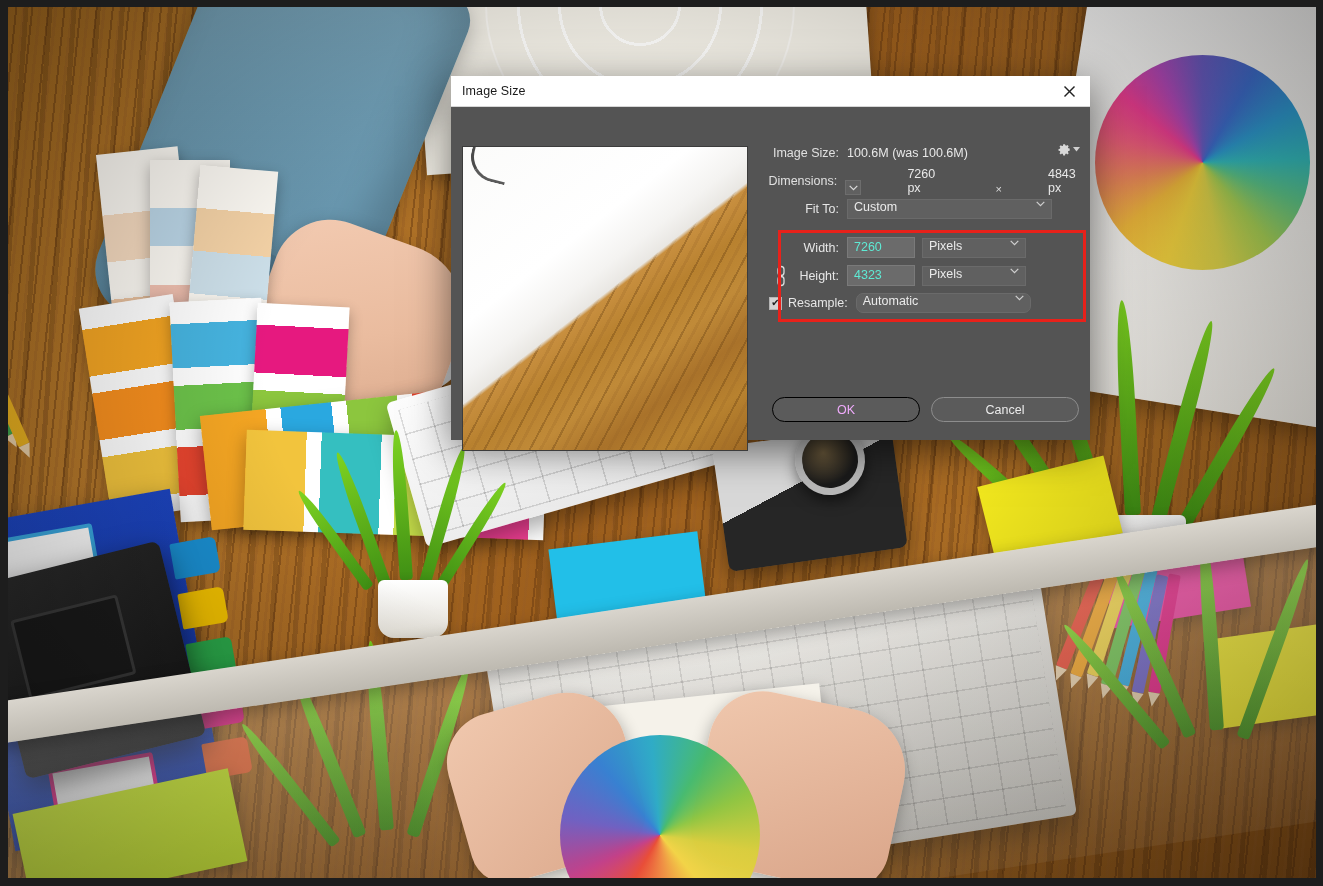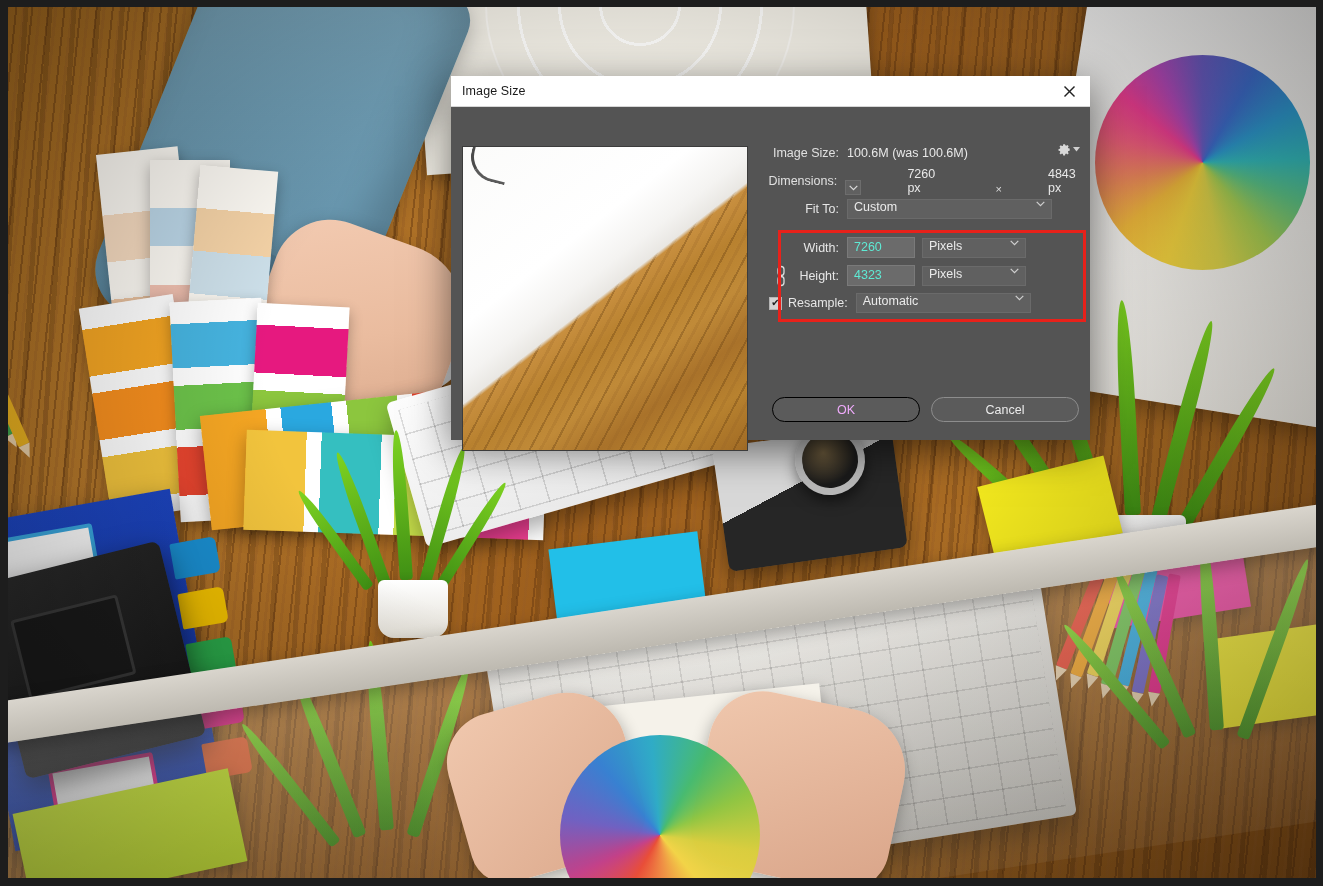--- a/index.html
+++ b/index.html
@@ -392,21 +392,21 @@
     color: #dcdcdc; font-size: 14px; cursor: pointer;
   }
 
   #resample-row { display: flex; align-items: center; margin-top: 5px; }
   #resample-check {
     width: 13px; height: 13px; background: #d3d3d3; border: 1px solid #b5b5b5;
     margin-left: 8px; display: flex; align-items: center; justify-content: center;
     color: #222; font-size: 10px; line-height: 1; cursor: pointer;
   }
   #resample-lab { padding: 0 8px 0 6px; font-size: 12.5px; }
-  #resample-select { width: 175px; }
+  #resample-select { width: 175px; border-radius: 7px; }
 
   
   #buttons { position: absolute; right: 11px; bottom: 18px; display: flex; gap: 11px; }
   .btn {
     width: 148px; height: 25px; border-radius: 13px;
     display: flex; align-items: center; justify-content: center;
     font-size: 12.5px; cursor: pointer; background: #5b5b5b;
   }
   #ok-btn { border: 1px solid #000000; color: #f0abfc; }
   #cancel-btn { border: 1px solid #8d8d8d; color: #ebebeb; }

